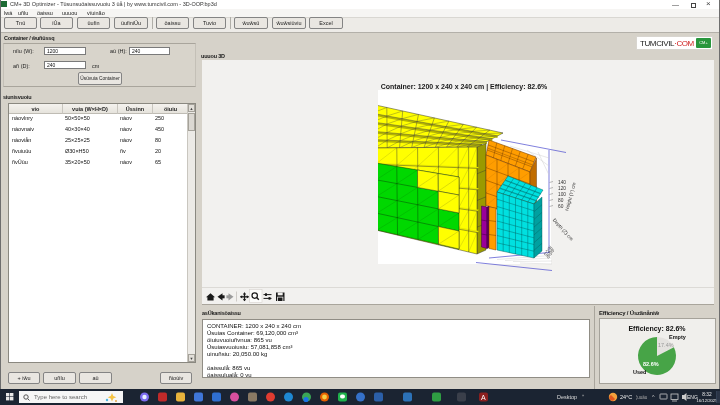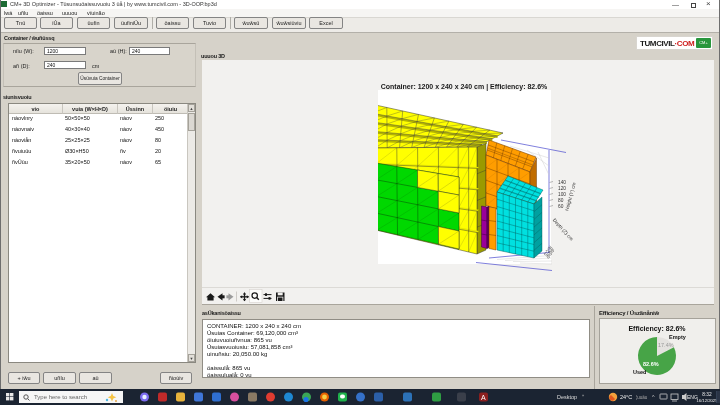--- a/index.html
+++ b/index.html
@@ -120,21 +120,21 @@
       <div class="lc" style="left:65px;top:159px;">35×20×50</div>
       <div class="lc" style="left:120px;top:159px;">nàov</div>
       <div class="lc" style="left:155px;top:159px;">65</div>
 </div>
 <div class="abs pbtn" style="left:8px;top:372px;width:32px;">+ iŵu</div>
 <div class="abs pbtn" style="left:43px;top:372px;width:33px;">uñlu</div>
 <div class="abs pbtn" style="left:79px;top:372px;width:33px;">aü</div>
 <div class="abs pbtn" style="left:160px;top:372px;width:32px;">ñioùiv</div>
 
 <div class="abs" id="logo"></div>
-<div class="abs" style="left:640px;top:39px;font-size:8px;font-weight:bold;color:#1a1a1a;letter-spacing:-0.4px;">TUMCIVIL<span style="color:#cf2020;">·COM</span></div>
+<div class="abs" style="left:640px;top:39px;font-size:8px;font-weight:normal;color:#1a1a1a;letter-spacing:-0.4px;">TUMCIVIL<span style="color:#cf2020;">·COM</span></div>
 <div class="abs" style="left:696px;top:38px;width:15px;height:10px;background:#28963c;border-radius:1px;color:#fff;font-size:4px;text-align:center;line-height:10px;">CM+</div>
 
 <div class="abs gb-label" style="left:201px;top:53px;">uuuou 3D</div>
 <div class="abs" id="fig">
   <div class="abs" id="pane"></div>
   <div class="abs" id="ptitle">Container: 1200 x 240 x 240 cm | Efficiency: 82.6%</div>
 </div>
 
 <svg class="abs" style="left:202px;top:60px;overflow:visible;" width="512" height="245">
       <defs>

